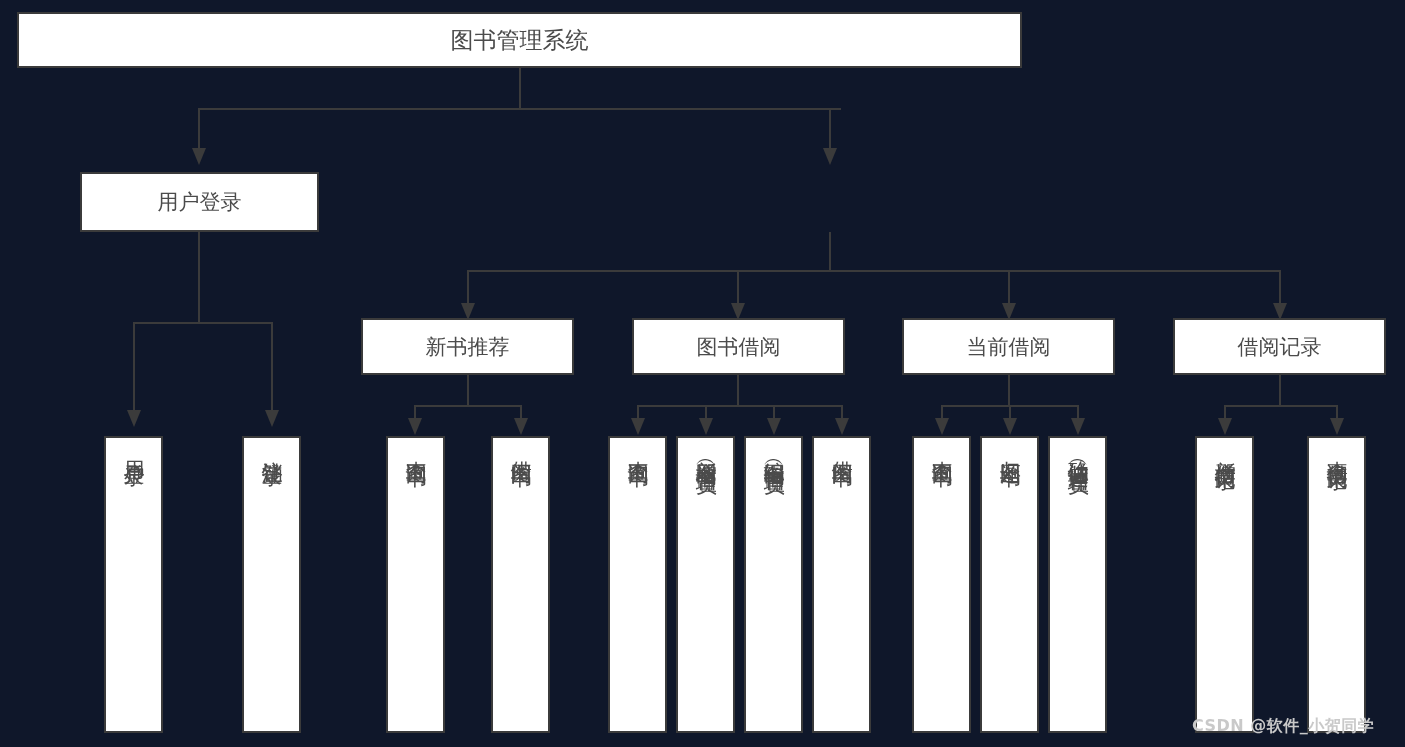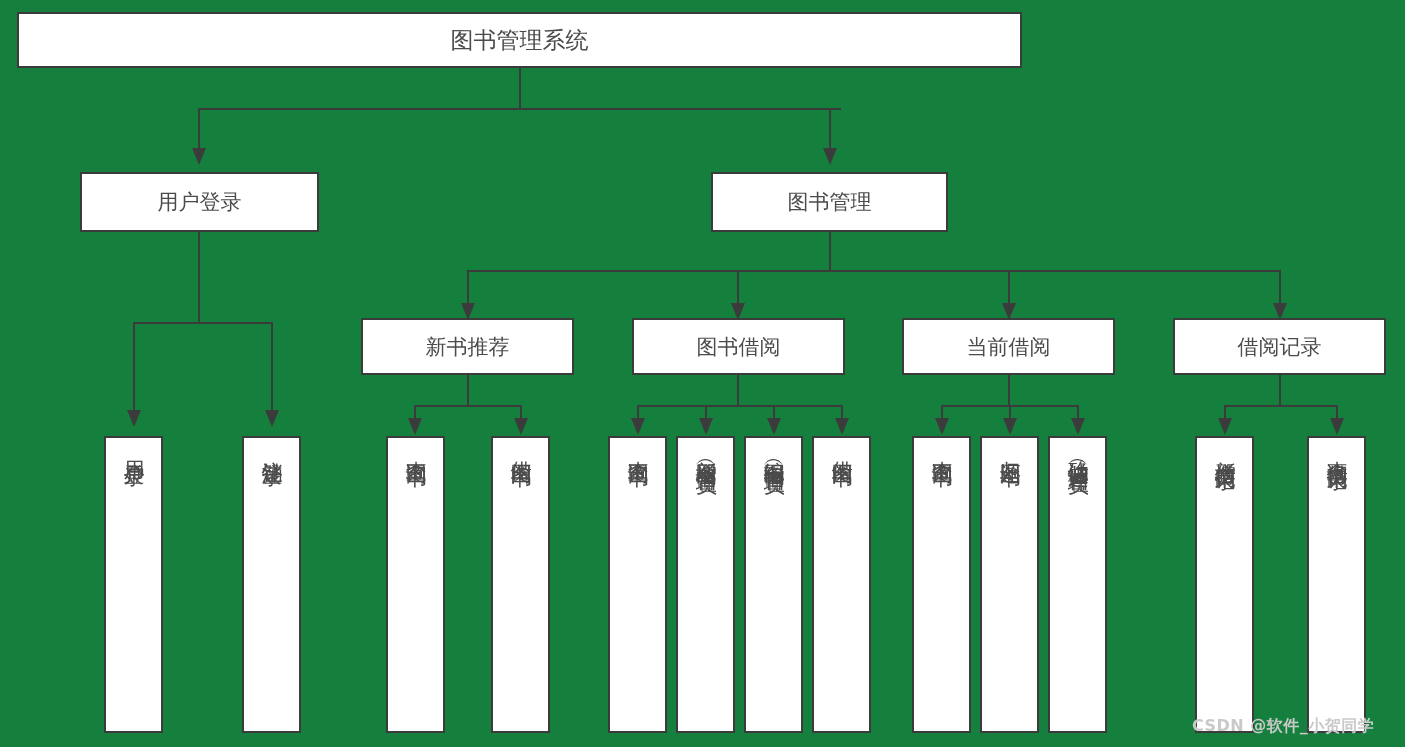--- a/index.html
+++ b/index.html
@@ -4,21 +4,21 @@
 <style>
   html, body {
     margin: 0;
     padding: 0;
     background: #ffffff;
   }
   #canvas {
     position: relative;
     width: 1405px;
     height: 747px;
-    background: #15803d;
+    background: #0f172a;
     overflow: hidden;
     font-family: "DejaVu Sans", "Liberation Sans", sans-serif;
   }
   .node {
     position: absolute;
     box-sizing: border-box;
     background: #ffffff;
     border: 2px solid #3b3b3b;
     display: flex;
     align-items: center;
@@ -88,23 +88,20 @@
 
   <div class="hline" style="left:198px; top:108px; width:643px;"></div>
 
   <div class="vline" style="left:198px; top:108px; height:42px;"></div>
   <div class="arrow" style="left:192px; top:148px;"></div>
   <div class="vline" style="left:829px; top:108px; height:42px;"></div>
   <div class="arrow" style="left:823px; top:148px;"></div>
 
   <div class="node lvl2" style="left:80px; top:172px; width:239px; height:60px;">
     <span>用户登录</span>
-  </div>
-  <div class="node lvl2" style="left:711px; top:172px; width:237px; height:60px;">
-    <span>图书管理</span>
   </div>
 
   <div class="vline" style="left:198px; top:232px; height:91px;"></div>
   <div class="hline" style="left:133px; top:322px; width:140px;"></div>
   <div class="vline" style="left:133px; top:322px; height:90px;"></div>
   <div class="arrow" style="left:127px; top:410px;"></div>
   <div class="vline" style="left:271px; top:322px; height:90px;"></div>
   <div class="arrow" style="left:265px; top:410px;"></div>
 
   <div class="node leaf" style="left:104px; top:436px; width:59px; height:297px;">

